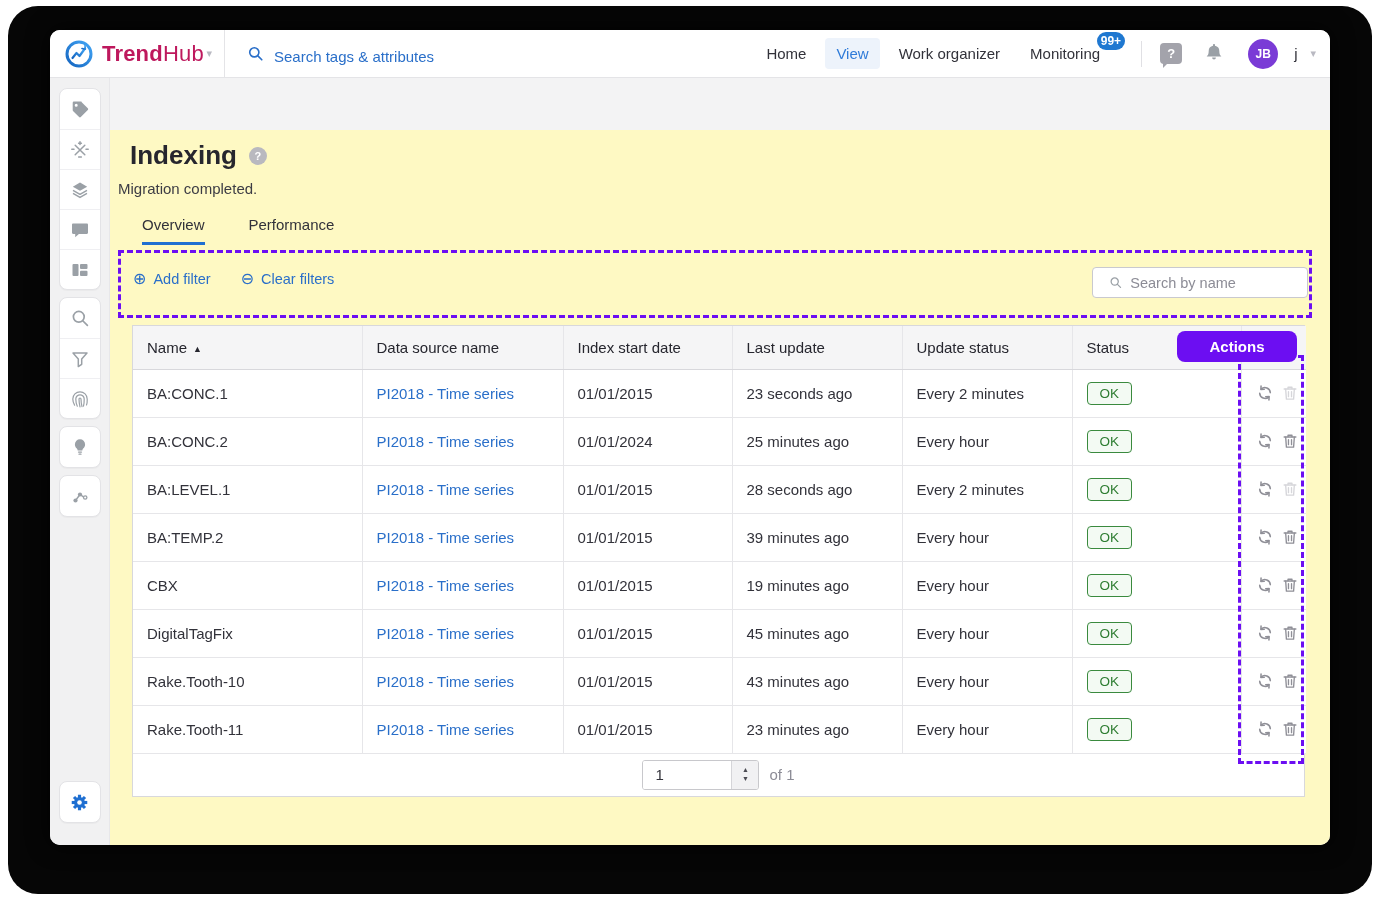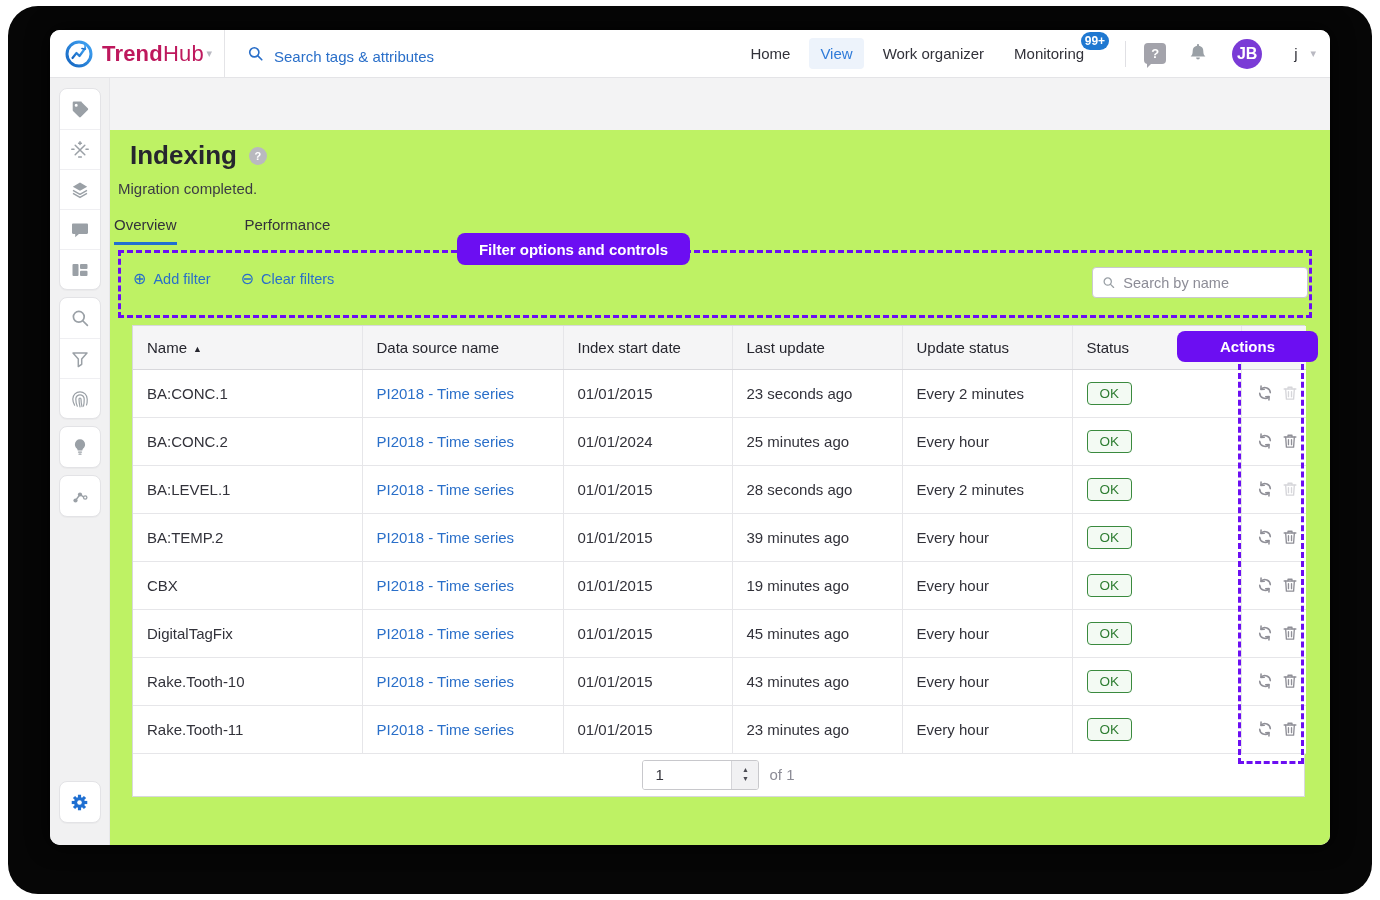--- a/index.html
+++ b/index.html
@@ -16,62 +16,62 @@
   .nav-search { flex:1; display:flex; align-items:center; padding-left:22px; gap:10px; }
   .nav-search .ph { color:#2a6fc9; font-size:15px;margin-top:6px; }
   .nav-menu { display:flex; align-items:center; gap:8px; padding-right:14px; }
   .nav-item { font-size:15px; color:#32323a; padding:7px 11px; border-radius:4px; position:relative; white-space:nowrap; }
   .nav-item.active { color:#2f7bd9; background:#edf3fb; }
   .nav-badge { position:absolute; top:-6px; right:-14px; background:#1f78d1; color:#fff; font-size:12px; font-weight:700; padding:2px 4px; border-radius:9px; }
   .nav-divider { width:1px; height:26px; background:#e0e0e4; margin:0 10px 0 22px; }
   .help-btn { width:22px; height:21px; background:#a3a3ab; border-radius:4px; color:#fff; font-weight:700; font-size:13px; display:flex; align-items:center; justify-content:center; position:relative; margin-right:14px; }
   .help-btn:after { content:""; position:absolute; left:3px; bottom:-4px; border:4px solid transparent; border-top-color:#a3a3ab; border-left-color:#a3a3ab; }
   .bell { margin-right:16px; }
-  .avatar { width:30px; height:30px; border-radius:50%; background:#7a3bd6; color:#fff; font-size:16px; font-weight:700; display:flex; align-items:center; justify-content:center; margin-right:24px; }
+  .avatar { width:30px; height:30px; border-radius:50%; background:#7a3bd6; color:#fff; font-size:12px; font-weight:700; display:flex; align-items:center; justify-content:center; margin-right:8px; }
   .user-name { font-size:15px; color:#32323a; margin-right:5px; }
   .user-caret { color:#b9b9c2; font-size:11px; }
 
   
   .app-body { display:flex; height:767px; }
   .sidebar { width:60px; background:#f1f1f2; border-right:1px solid #e7e7ea; display:flex; flex-direction:column; align-items:center; padding-top:10px; position:relative; }
   .side-group { background:#fff; border:1px solid #e3e3e6; border-radius:8px; width:42px; display:flex; flex-direction:column; box-shadow:0 1px 1px rgba(0,0,0,.03); }
   .side-group + .side-group { margin-top:7px; }
   .side-cell { width:40px; height:40px; display:flex; align-items:center; justify-content:center; }
   .side-cell + .side-cell { border-top:1px solid #efeff2; }
   .gear-wrap { position:absolute; bottom:22px; }
 
-  .main { flex:1; position:relative; background:#bef264; overflow:hidden; }
+  .main { flex:1; position:relative; background:#fef9c3; overflow:hidden; }
   .top-strip { position:absolute; left:0; top:0; right:0; height:52px; background:#f3f3f4; }
 
   .page-title { position:absolute; left:20px; top:62px; font-size:26px; font-weight:600; color:#26262e; display:flex; align-items:center; gap:12px; }
   .title-help { width:18px; height:18px; border-radius:50%; background:#b9b9bf; color:#fff; font-size:11px; font-weight:700; display:flex; align-items:center; justify-content:center; }
   .page-subtitle { position:absolute; left:8px; top:102px; font-size:15px; color:#3c3c44; }
 
-  .tabs { position:absolute; left:4px; top:138px; display:flex; gap:68px; }
+  .tabs { position:absolute; left:32px; top:138px; display:flex; gap:44px; }
   .tab { font-size:15px; color:#32323a; padding-bottom:9px; border-bottom:3px solid transparent; }
   .tab.active { border-bottom-color:#1f6fd1; }
 
   
   .filter-links { position:absolute; left:23px; top:193px; display:flex; gap:30px; }
   .blue-link { color:#2a6fc9; font-size:14.5px; display:flex; align-items:center; gap:7px; }
   .blue-link .sym { font-size:16px; line-height:1; }
   .chips { position:absolute; left:23px; top:218px; display:flex; gap:10px;margin-top:35px; }
   .chip { border:1px solid #c9c9cf; border-radius:7px; background:#fff; height:28px; display:flex; align-items:center; padding:0 10px; font-size:13.5px; color:#32323a; gap:8px; }
   .chip .x { color:#55555e; font-size:14px; }
-  .name-search { position:absolute; left:982px; top:189px; width:216px; height:31px; border:1px solid #c9c9cf; border-radius:4px; background:#fff; display:flex; align-items:center; padding:0 9px; gap:8px; }
+  .name-search { position:absolute; left:982px; top:189px; width:216px; height:31px; border:1px solid #c9c9cf; border-radius:4px; background:#fff; display:flex; align-items:center; padding:0 16px; gap:8px; }
   .name-search input { border:0; outline:0; width:100%; font-size:14.5px; font-family:"Liberation Sans",sans-serif; color:#32323a; }
   .name-search input::placeholder { color:#8c8c96; }
 
   
   .anno-box { position:absolute; border:3px dashed #6c0ef2; z-index:5; pointer-events:none; }
   .anno-filter { left:8px; top:172px; width:1194px; height:68px; }
   .anno-actions { left:1128px; top:277px; width:66px; height:409px; }
   .anno-badge { position:absolute; background:#6c0ef2; color:#fff; font-size:15px; font-weight:700; border-radius:8px; display:flex; align-items:center; justify-content:center; z-index:6; }
   .badge-filter { left:347px; top:155px; width:233px; height:32px; }
-  .badge-actions { left:1067px; top:253px; width:141px; height:31px; }
+  .badge-actions { left:1067px; top:253px; width:120px; height:31px; }
 
   
   .tbl-wrap { position:absolute; left:22px; top:247px; width:1173px; border:1px solid #d8d8dc; background:#fff; }
   table { width:100%; border-collapse:collapse; table-layout:fixed; }
   col.c1{width:229px} col.c2{width:201px} col.c3{width:169px} col.c4{width:170px} col.c5{width:170px} col.c6{width:169px} col.c7{width:65px}
   thead th { height:43px; background:#f5f5f6; font-weight:400; font-size:15px; color:#26262e; text-align:left; padding-left:14px; border-bottom:1px solid #d8d8dc; border-right:1px solid #e6e6e9; }
   thead th:last-child { border-right:0; }
   tbody td { height:48px; font-size:15px; color:#32323a; padding-left:14px; border-bottom:1px solid #e6e6e9; border-right:1px solid #e6e6e9; background:#fff; }
   tbody td:last-child { border-right:0; }
   tbody tr:last-child td { border-bottom:1px solid #e6e6e9; }
@@ -286,21 +286,20 @@
         <svg width="15" height="15" viewBox="0 0 20 20">
           <g fill="none" stroke="#9aa0a6" stroke-width="1.9" stroke-linecap="round">
               <circle cx="8.6" cy="8.6" r="5.4"></circle>
               <path d="M12.8 12.8l4.6 4.6"></path>
             </g>
         </svg>
         <input placeholder="Search by name" style="">
       </div>
 
       <div class="anno-box anno-filter"></div>
-      <div class="anno-badge badge-filter">Filter options and controls</div>
       <div class="anno-box anno-actions"></div>
       <div class="anno-badge badge-actions">Actions</div>
 
       <div class="tbl-wrap">
         <table>
           <colgroup>
               <col class="c1">
               <col class="c2">
               <col class="c3">
               <col class="c4">

